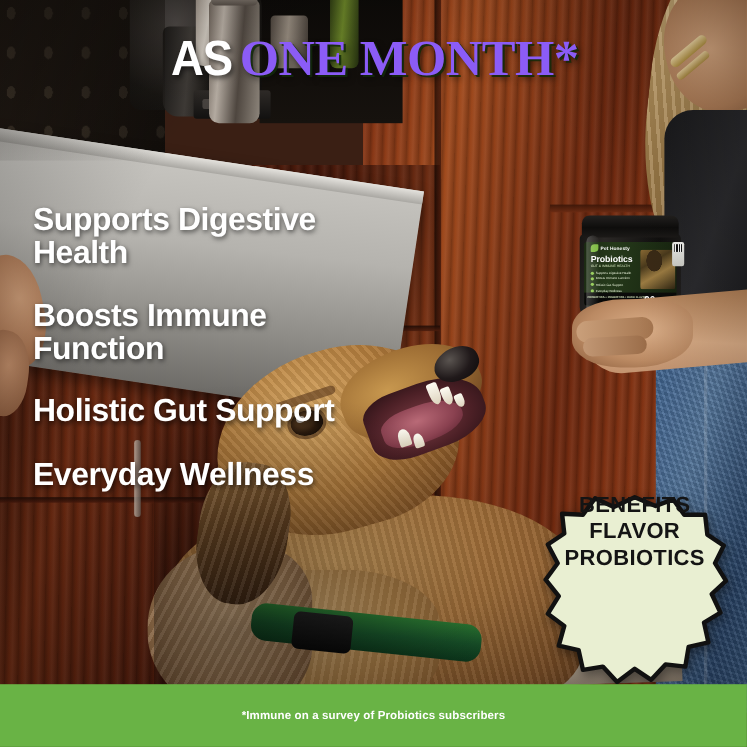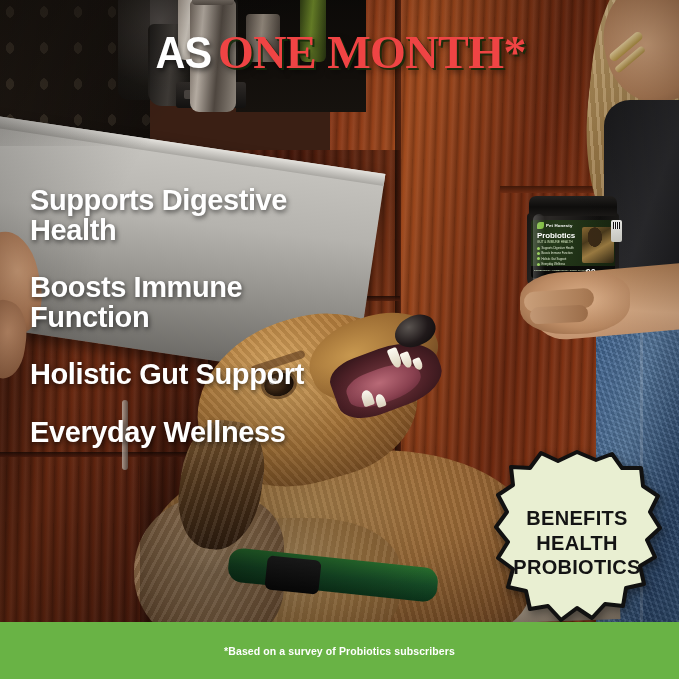--- a/index.html
+++ b/index.html
@@ -370,21 +370,21 @@
   }
   .hl-line { white-space:nowrap; }
   .hl-white {
     font-family:"Liberation Sans Narrow","Liberation Sans",sans-serif;
     font-weight:bold; font-size:45px; color:#ffffff;
     letter-spacing:-1px; transform:scaleX(.92); display:inline-block;
     transform-origin:center;
   }
   .hl-green {
     font-family:"Liberation Serif","DejaVu Serif",serif;
-    font-weight:bold; font-size:46px; color:#ef4444;
+    font-weight:bold; font-size:46px; color:#8b5cf6;
     letter-spacing:-.5px;
     text-shadow:2px 2px 0 rgba(18,42,10,.85), 3px 4px 6px rgba(0,0,0,.5);
   }
 
   .benefits {
     position:absolute; left:30px; top:186px; width:330px;
   }
   .benefit {
     font-family:"Liberation Sans","DejaVu Sans",sans-serif;
     font-weight:bold; font-size:29px; line-height:1.02; color:#ffffff;
@@ -393,21 +393,21 @@
   }
 
   
   .badge {
     position:absolute; left:492px; top:448px; width:170px; height:190px;
     filter:drop-shadow(2px 4px 5px rgba(0,0,0,.45));
   }
   .badge svg { display:block; width:170px; height:190px; }
   .badge-text {
     position:absolute; left:0; top:0; width:170px; height:190px;
-    display:flex; flex-direction:column; align-items:center; justify-content:center;
+    display:flex; flex-direction:column; align-items:center; justify-content:flex-start;
     gap:2px;
     font-family:"Liberation Sans","DejaVu Sans",sans-serif;
     font-weight:bold; font-size:20px; color:#141414;
     letter-spacing:.3px; line-height:1.12; text-align:center;
   }
 
   
   .footer {
     position:absolute; left:0; bottom:0; width:679px; height:57px;
     background:#69b345;
@@ -561,22 +561,22 @@
 
   <div class="badge">
     <svg viewBox="0 0 170 190">
       <path id="burst" fill="#e9efd2" stroke="#111111" stroke-width="4" stroke-linejoin="round" d="M85 4 L104 12 L120 6 L130 20 L149 20 L151 38 L166 48 L158 64 L168 80
            L155 92 L163 109 L148 118 L152 136 L134 140 L131 158 L113 156 L100 170
            L85 160 L69 172 L56 158 L38 161 L34 143 L16 139 L21 121 L6 110 L16 94
            L4 79 L15 64 L6 47 L21 37 L19 19 L38 20 L49 5 L66 13 Z"></path>
     </svg>
     <div class="badge-text">
       <span>BENEFITS</span>
-      <span>HEALTH</span>
+      <span>FLAVOR</span>
       <span>PROBIOTICS</span>
     </div>
   </div>
 
   <div class="footer">
-    <span class="footer-txt">*Based on a survey of Probiotics subscribers</span>
+    <span class="footer-txt">*Immune on a survey of Probiotics subscribers</span>
   </div>
 
 </div>
 
 </body></html>

